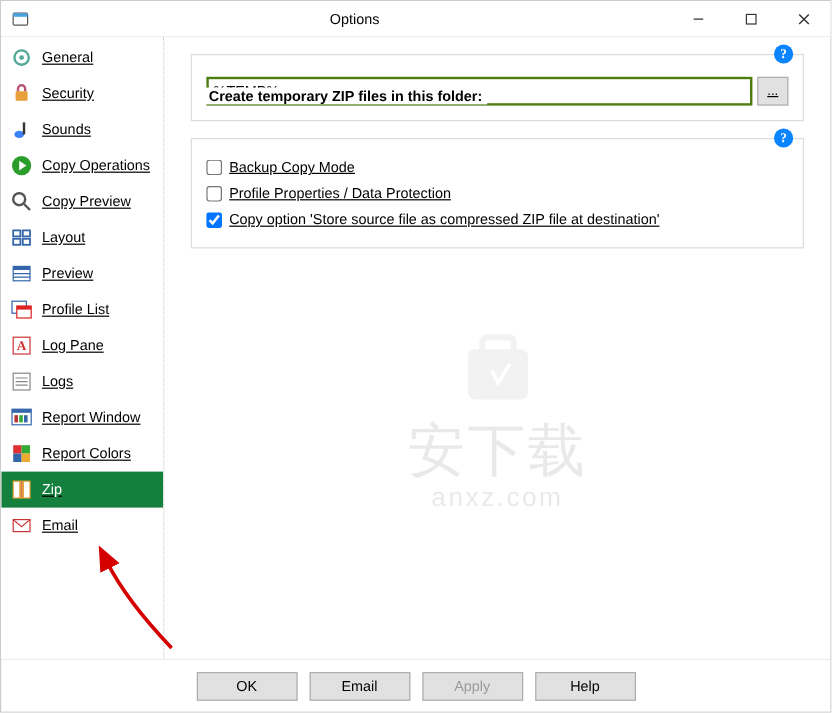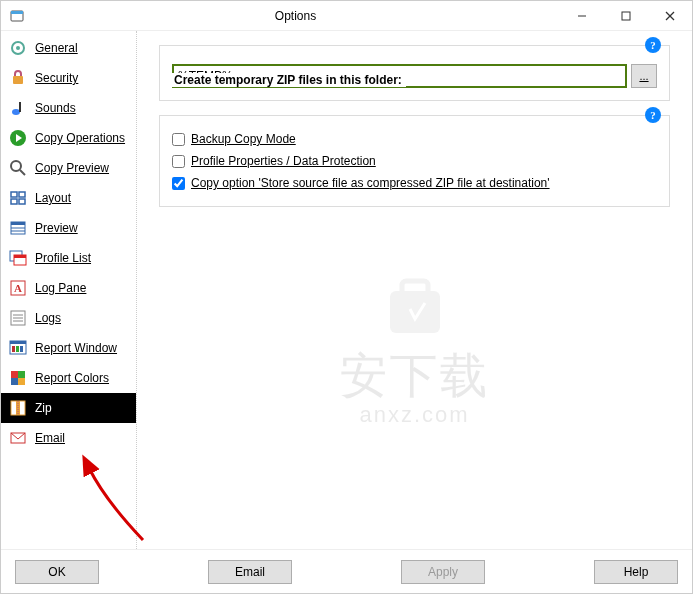--- a/index.html
+++ b/index.html
@@ -54,21 +54,21 @@
   background: #fff;
 }
 .sb-item {
   display: flex;
   align-items: center;
   height: 30px;
   padding: 0 6px;
   gap: 6px;
   cursor: pointer;
 }
-.sb-item.selected { background: #000000; color: #fff; }
+.sb-item.selected { background: #15803d; color: #fff; }
 .sb-item .icon {
   width: 22px; height: 22px;
   display: inline-flex; align-items: center; justify-content: center;
 }
 .sb-item .label { font-size: 12px; white-space: nowrap; }
 .content {
   flex: 1;
   padding: 14px 22px;
   position: relative;
   overflow: hidden;
@@ -149,21 +149,21 @@
 }
 .watermark .wurl {
   font-size: 22px;
   margin-top: -6px;
   letter-spacing: 2px;
 }
 .footer {
   height: 44px;
   display: flex;
   align-items: center;
-  justify-content: space-between;
+  justify-content: center;
   padding: 0 14px;
   gap: 10px;
   border-top: 1px solid #eee;
 }
 .footer button {
   min-width: 84px;
   height: 24px;
   border: 1px solid #adadad;
   background: #e1e1e1;
   font-size: 12px;

